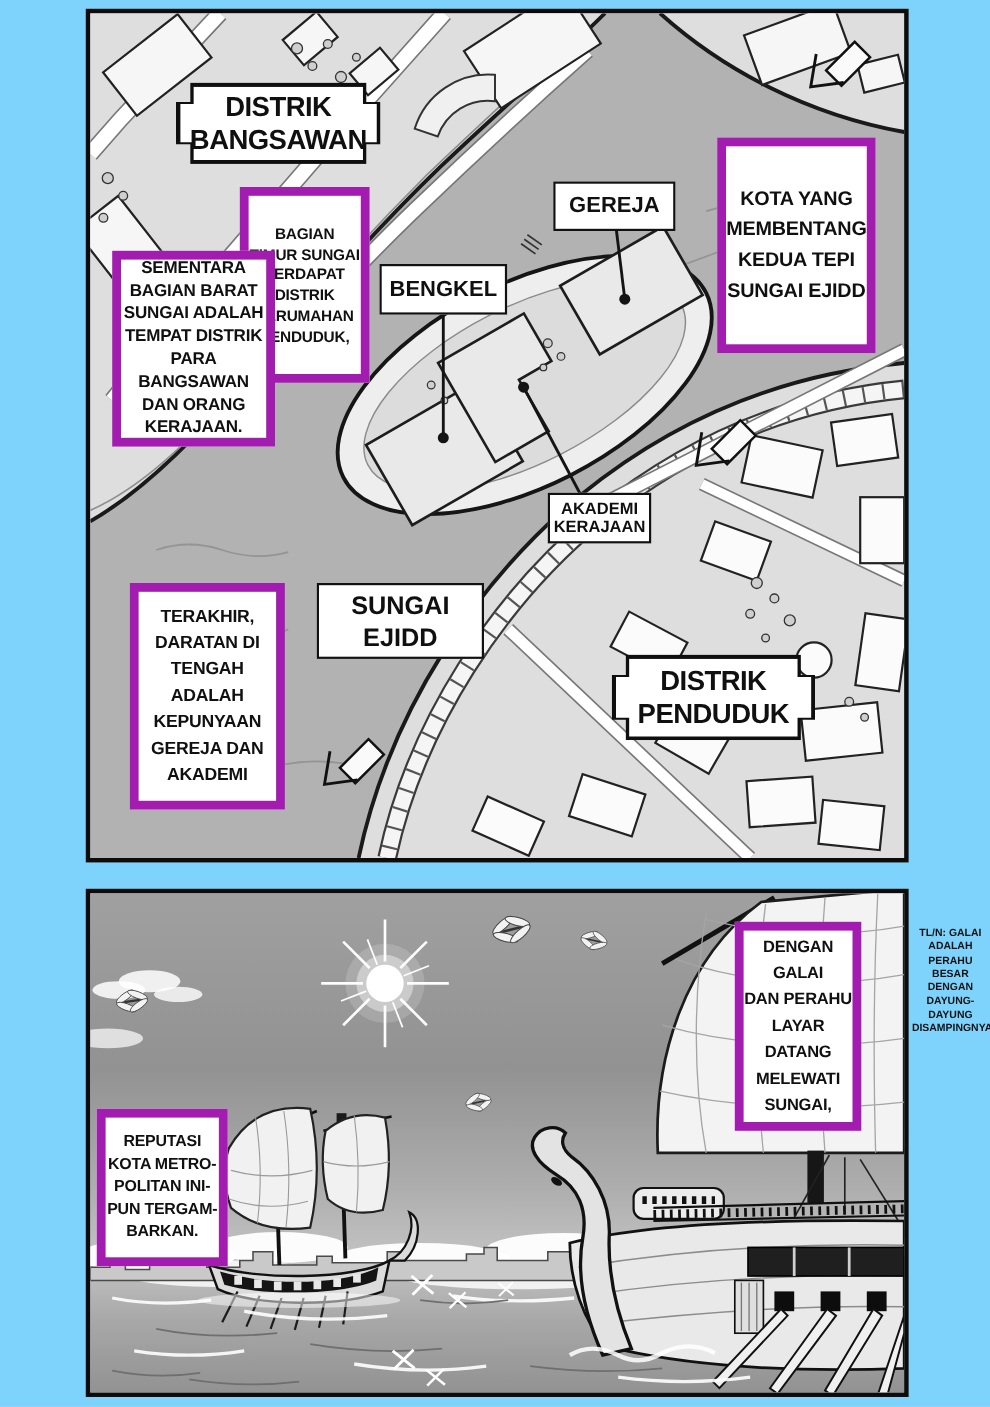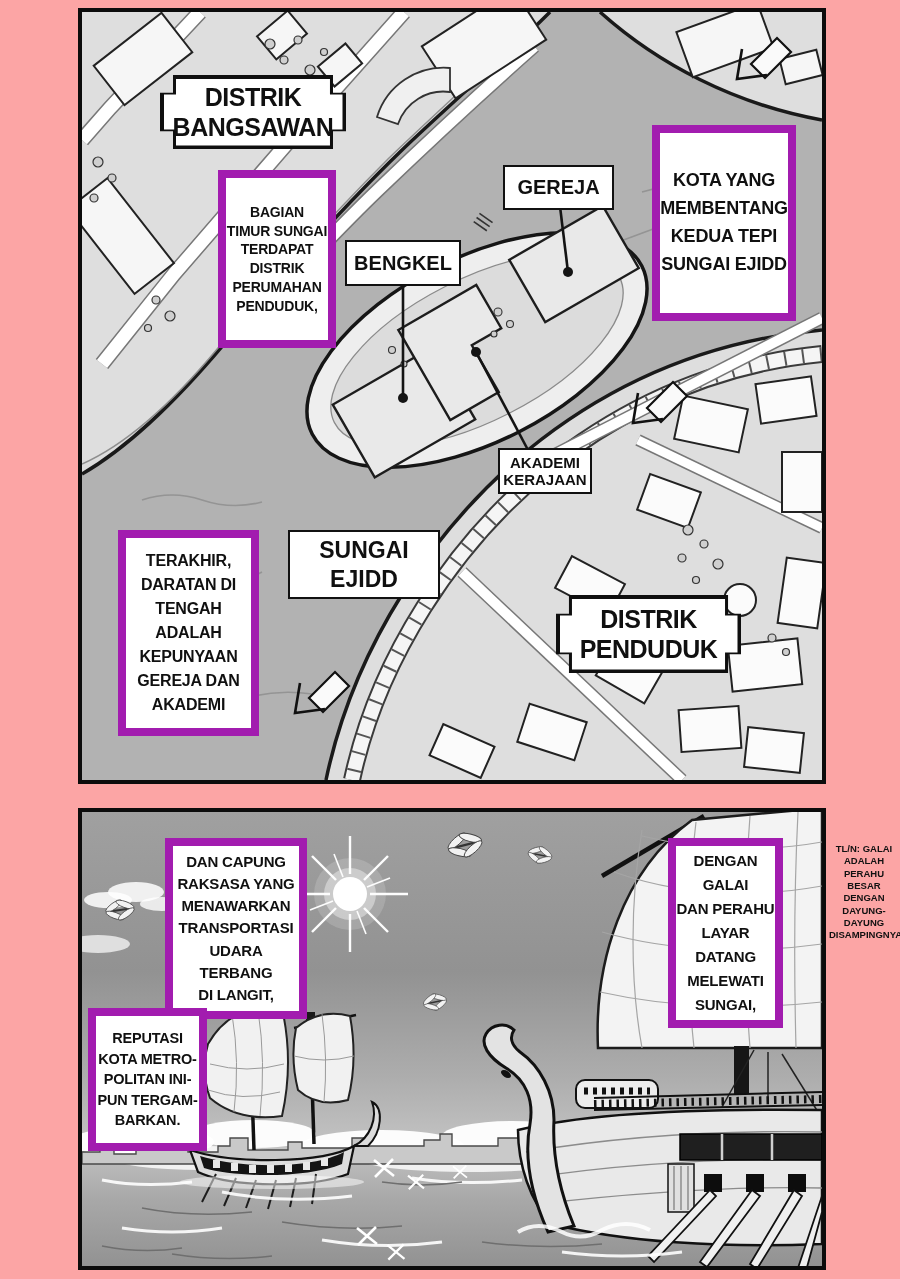--- a/index.html
+++ b/index.html
@@ -1,20 +1,20 @@
 <!DOCTYPE html>
 <html><head>
 <meta charset="utf-8">
 <style>
   :root{
     --plaque: polygon(0 24%,7% 24%,7% 0,93% 0,93% 24%,100% 24%,100% 76%,93% 76%,93% 100%,7% 100%,7% 76%,0 76%);
   }
   *{box-sizing:border-box;margin:0;padding:0;}
   body{background:#fff;font-family:"Liberation Sans","DejaVu Sans",sans-serif;}
-  .page{position:relative;width:900px;height:1279px;background:#fca5a5;overflow:hidden;}
+  .page{position:relative;width:900px;height:1279px;background:#7dd3fc;overflow:hidden;}
   .panel{position:absolute;border:4px solid #0c0c0c;background:#b3b3b3;overflow:hidden;}
   .panel-map{left:78px;top:8px;width:748px;height:776px;}
   .panel-sea{left:78px;top:808px;width:748px;height:462px;}
   .art{position:absolute;left:0;top:0;}
   .caption{
     position:absolute;background:#fff;border:8px solid #a21caf;color:#101010;
     display:flex;align-items:center;justify-content:center;text-align:center;
     white-space:pre-line;font-weight:bold;letter-spacing:-0.2px;line-height:1.34;
   }
   .maplabel{
@@ -212,20 +212,27 @@
 KERAJAAN</div>
     <div class="maplabel" style="left:206px;top:518px;width:152px;height:69px;font-size:23px;line-height:1.25;">SUNGAI
 EJIDD</div>
 
     <div class="caption" style="left:136px;top:158px;width:118px;height:178px;font-size:14px;">BAGIAN
 TIMUR SUNGAI
 TERDAPAT
 DISTRIK
 PERUMAHAN
 PENDUDUK,</div>
+    <div class="caption" style="left:20px;top:216px;width:148px;height:178px;font-size:15.5px;">SEMENTARA
+BAGIAN BARAT
+SUNGAI ADALAH
+TEMPAT DISTRIK
+PARA BANGSAWAN
+DAN ORANG
+KERAJAAN.</div>
     <div class="caption" style="left:570px;top:113px;width:144px;height:196px;font-size:18px;line-height:1.55;">KOTA YANG
 MEMBENTANG
 KEDUA TEPI
 SUNGAI EJIDD</div>
     <div class="caption" style="left:36px;top:518px;width:141px;height:206px;font-size:16px;line-height:1.5;">TERAKHIR,
 DARATAN DI
 TENGAH ADALAH
 KEPUNYAAN
 GEREJA DAN
 AKADEMI</div>
@@ -433,26 +440,20 @@
           </g>
         <g transform="translate(314,440) scale(0.85)">
             <path d="M-10,-8 L10,8 M-9,9 L9,-9"></path>
           </g>
         <g transform="translate(378,360) scale(0.7)">
             <path d="M-10,-8 L10,8 M-9,9 L9,-9"></path>
           </g>
       </g>
     </svg>
 
-    <div class="caption" style="left:83px;top:26px;width:142px;height:181px;font-size:15px;line-height:1.48;">DAN CAPUNG
-RAKSASA YANG
-MENAWARKAN
-TRANSPORTASI
-UDARA TERBANG
-DI LANGIT,</div>
     <div class="caption" style="left:6px;top:196px;width:119px;height:143px;font-size:14.5px;line-height:1.42;">REPUTASI
 KOTA METRO-
 POLITAN INI-
 PUN TERGAM-
 BARKAN.</div>
     <div class="caption" style="left:586px;top:26px;width:115px;height:190px;font-size:15px;line-height:1.6;">DENGAN GALAI
 DAN PERAHU
 LAYAR DATANG
 MELEWATI
 SUNGAI,</div>

